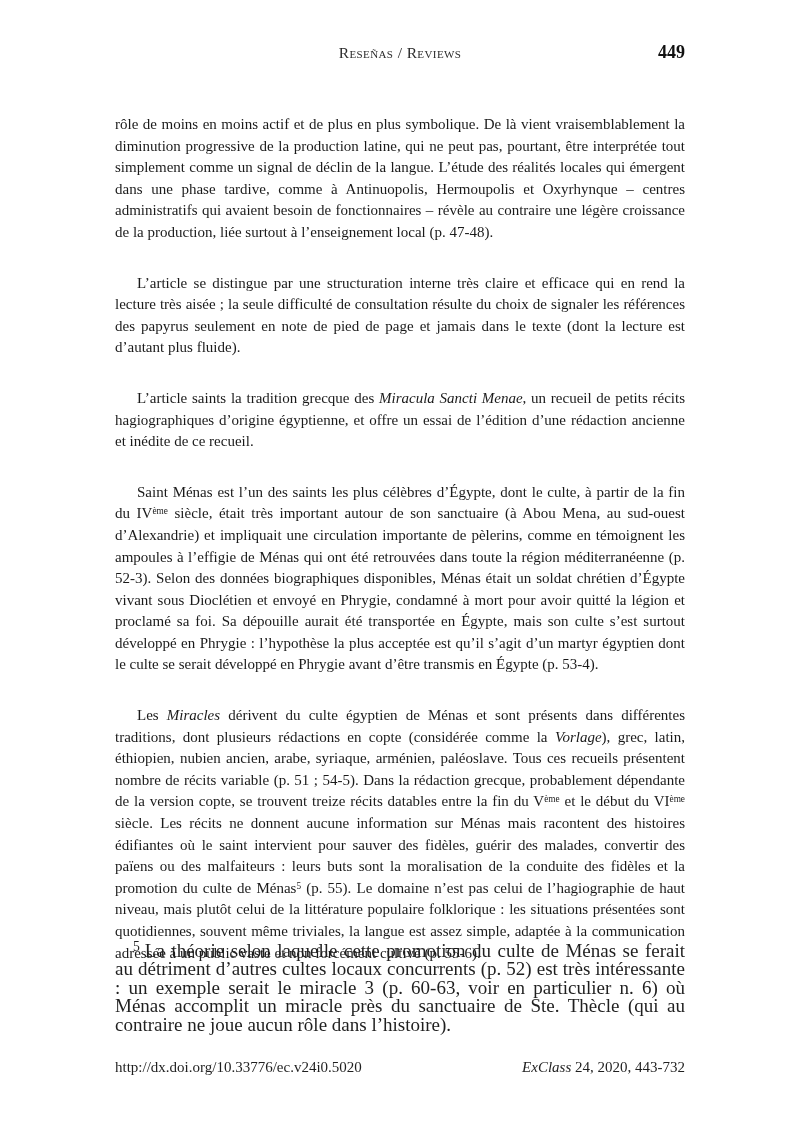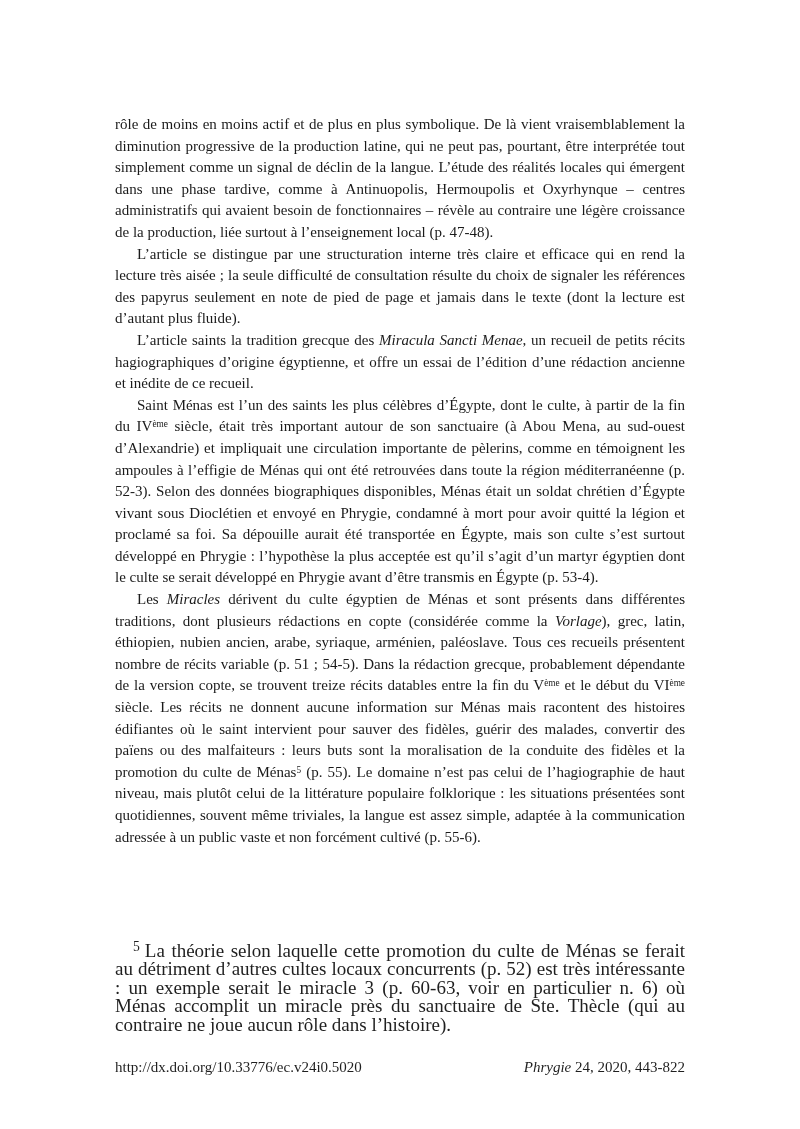--- a/index.html
+++ b/index.html
@@ -63,20 +63,21 @@
     margin: 0;
     font-size: 15px;
     line-height: 21.6px;
     text-align: justify;
     text-justify: inter-word;
     hyphens: none;
     color: #1a1a1a;
   }
   p.indent {
     text-indent: 22px;
+    margin-top: 29px;
   }
   .it { font-style: italic; }
   sup.sup {
     font-size: 0.62em;
     vertical-align: 0.48em;
     line-height: 0;
   }
 
   
   .footnotes {
@@ -121,33 +122,37 @@
     right: 0;
     top: 0;
     white-space: nowrap;
   }
 </style>
 </head>
 <body>
 
 <div class="page">
 
+  <div class="running-head">
+    <div class="running-title">Reseñas / Reviews</div>
+    <div class="folio">449</div>
+  </div>
 
   <div class="textblock">
       <p class="para"><span>rôle de moins en moins actif et de plus en plus symbolique. De là vient vraisemblablement la diminution progressive de la production latine, qui ne peut pas, pourtant, être interprétée tout simplement comme un signal de déclin de la langue. L’étude des réalités locales qui émergent dans une phase tardive, comme à Antinuopolis, Hermoupolis et Oxyrhynque – centres administratifs qui avaient besoin de fonctionnaires – révèle au contraire une légère croissance de la production, liée surtout à l’enseignement local (p. 47-48).</span></p>
       <p class="para indent"><span>L’article se distingue par une structuration interne très claire et efficace qui en rend la lecture très aisée ; la seule difficulté de consultation résulte du choix de signaler les références des papyrus seulement en note de pied de page et jamais dans le texte (dont la lecture est d’autant plus fluide).</span></p>
       <p class="para indent"><span>L’article saints la tradition grecque des </span><span class="it">Miracula Sancti Menae</span><span>, un recueil de petits récits hagiographiques d’origine égyptienne, et offre un essai de l’édition d’une rédaction ancienne et inédite de ce recueil.</span></p>
       <p class="para indent"><span>Saint Ménas est l’un des saints les plus célèbres d’Égypte, dont le culte, à partir de la fin du IV</span><sup class="sup">ème</sup><span> siècle, était très important autour de son sanctuaire (à Abou Mena, au sud-ouest d’Alexandrie) et impliquait une circulation importante de pèlerins, comme en témoignent les ampoules à l’effigie de Ménas qui ont été retrouvées dans toute la région méditerranéenne (p. 52-3). Selon des données biographiques disponibles, Ménas était un soldat chrétien d’Égypte vivant sous Dioclétien et envoyé en Phrygie, condamné à mort pour avoir quitté la légion et proclamé sa foi. Sa dépouille aurait été transportée en Égypte, mais son culte s’est surtout développé en Phrygie : l’hypothèse la plus acceptée est qu’il s’agit d’un martyr égyptien dont le culte se serait développé en Phrygie avant d’être transmis en Égypte (p. 53-4).</span></p>
       <p class="para indent"><span>Les </span><span class="it">Miracles</span><span> dérivent du culte égyptien de Ménas et sont présents dans différentes traditions, dont plusieurs rédactions en copte (considérée comme la </span><span class="it">Vorlage</span><span>), grec, latin, éthiopien, nubien ancien, arabe, syriaque, arménien, paléoslave. Tous ces recueils présentent nombre de récits variable (p. 51 ; 54-5). Dans la rédaction grecque, probablement dépendante de la version copte, se trouvent treize récits datables entre la fin du V</span><sup class="sup">ème</sup><span> et le début du VI</span><sup class="sup">ème</sup><span> siècle. Les récits ne donnent aucune information sur Ménas mais racontent des histoires édifiantes où le saint intervient pour sauver des fidèles, guérir des malades, convertir des païens ou des malfaiteurs : leurs buts sont la moralisation de la conduite des fidèles et la promotion du culte de Ménas</span><sup class="sup">5</sup><span> (p. 55). Le domaine n’est pas celui de l’hagiographie de haut niveau, mais plutôt celui de la littérature populaire folklorique : les situations présentées sont quotidiennes, souvent même triviales, la langue est assez simple, adaptée à la communication adressée à un public vaste et non forcément cultivé (p. 55-6).</span></p>
     </div>
 
   <div class="footnotes">
       <p class="footnote"><sup class="fn-marker">5</sup><span>La théorie selon laquelle cette promotion du culte de Ménas se ferait au détriment d’autres cultes locaux concurrents (p. 52) est très intéressante : un exemple serait le miracle 3 (p. 60-63, voir en particulier n. 6) où Ménas accomplit un miracle près du sanctuaire de Ste. Thècle (qui au contraire ne joue aucun rôle dans l’histoire).</span></p>
     </div>
 
   <div class="footer">
     <span class="footer-left">http://dx.doi.org/10.33776/ec.v24i0.5020</span>
     <span class="footer-right">
-      <span class="it">Phrygie</span><span> 24, 2020, 443-822</span>
+      <span class="it">ExClass</span><span> 24, 2020, 443-732</span>
     </span>
   </div>
 
 </div>
 
 </body></html>

